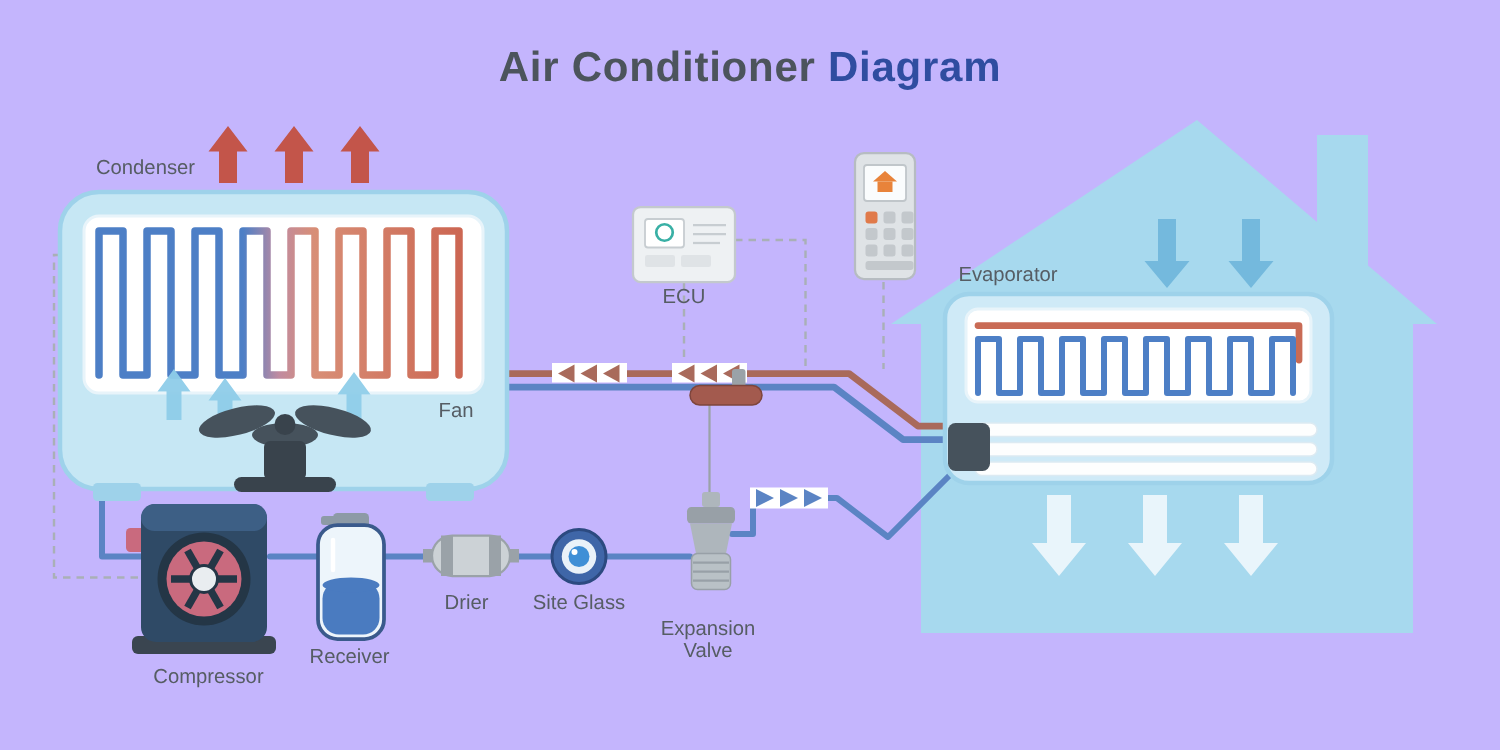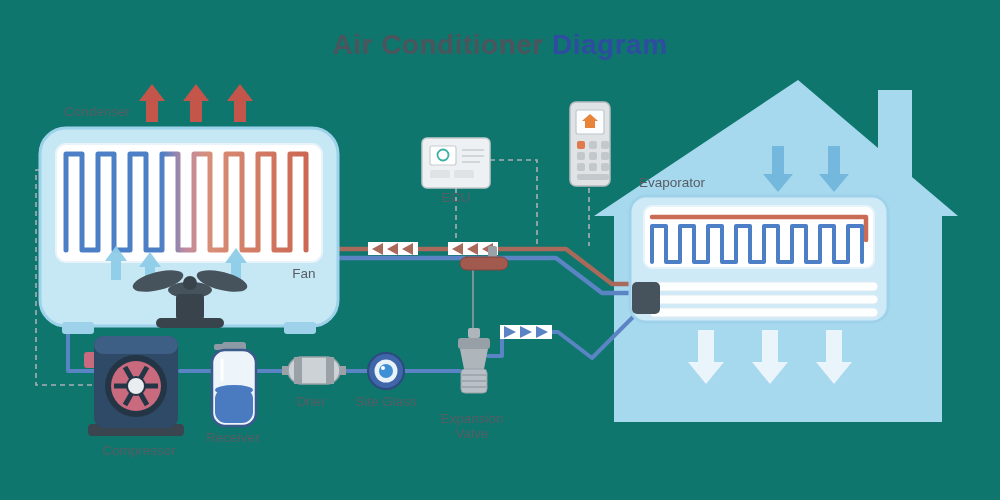--- a/index.html
+++ b/index.html
@@ -1,16 +1,16 @@
 <!DOCTYPE html>
 <html><head>
 <meta charset="utf-8">
 <style>
   html,body{margin:0;padding:0;background:#ffffff;}
-  .stage{position:relative;width:1000px;height:500px;background:#0f766e;overflow:hidden;
+  .stage{position:relative;width:1000px;height:500px;background:#c4b5fd;overflow:hidden;
          font-family:"Liberation Sans",sans-serif;}
   svg{position:absolute;left:0;top:0;}
   text{font-family:"Liberation Sans",sans-serif;}
   .lbl{font-size:13.5px;}
   .ttl{font-size:28px;font-weight:bold;letter-spacing:.5px;}
 </style>
 </head>
 <body>
 
 <div class="stage">

